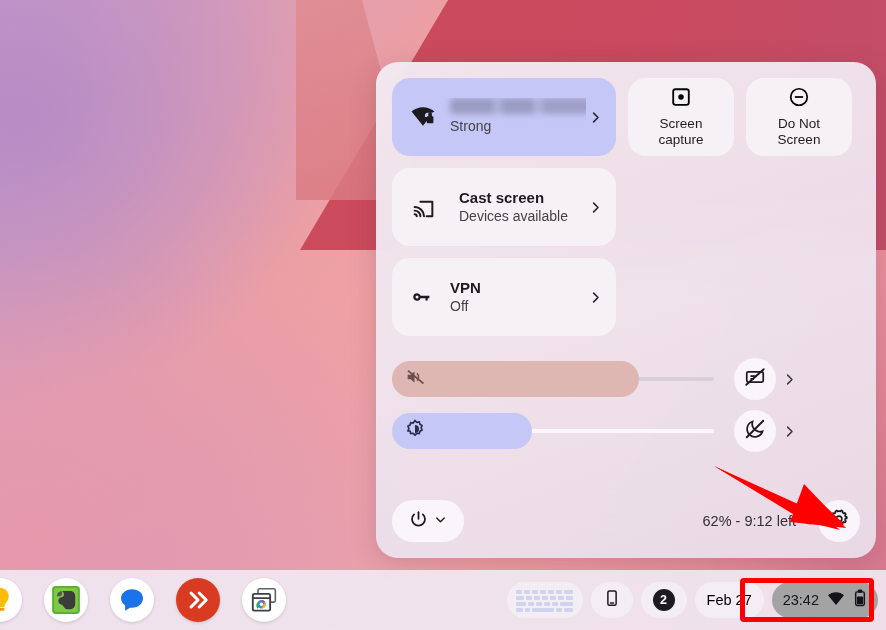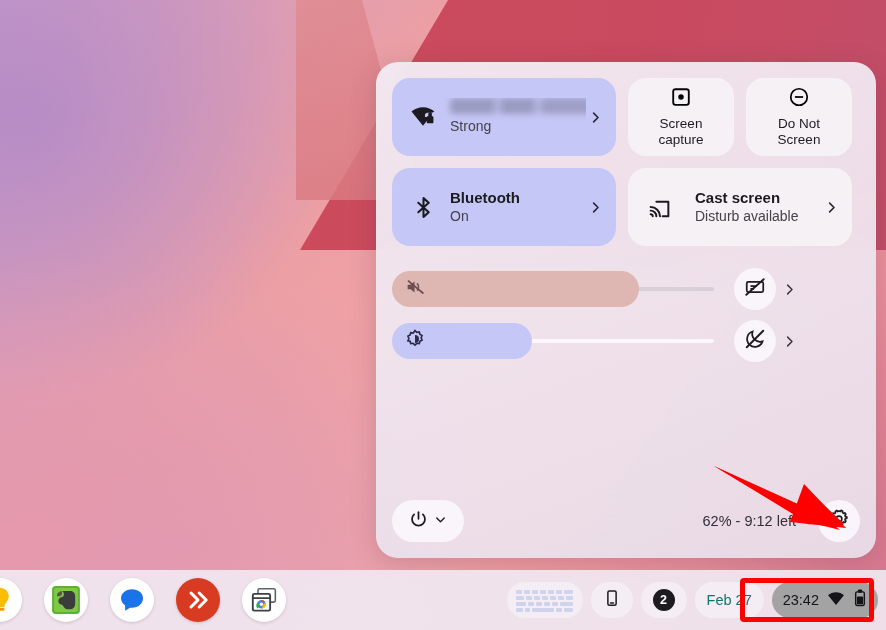--- a/index.html
+++ b/index.html
@@ -227,21 +227,21 @@
     position: absolute; right: 8px; top: 0; height: 60px;
     display: flex; align-items: center; gap: 8px;
   }
   .status-pod {
     height: 36px; border-radius: 18px;
     background: #f4eef4;
     display: flex; align-items: center; justify-content: center;
     padding: 0 12px;
     color: #1d1b20;
   }
-  .pod-date { font-size: 14.5px; color:#0f766e;text-align:right; }
+  .pod-date { font-size: 14.5px; color:#000000;text-align:right; }
   .pod-tray {
     background: #a3a3a3;
     gap: 8px;
     padding: 0 11px;
   }
   .pod-tray .time { font-size: 14.5px; color:#15131a; }
 
   #tray-highlight {
     position: absolute;
     left: 740px; top: 578px;
@@ -316,58 +316,60 @@
           </svg>
         </div>
         <div>
           <div class="lbl">Do Not</div>
           <div class="lbl">Screen</div>
         </div>
       </div>
     </div>
 
     <div class="row mb12">
-      <div class="tile tile-on tile-wide">
-        <div class="tile-icon">
-          <svg width="25" height="25" viewBox="0 0 24 24" fill="none" stroke="currentColor" stroke-width="2" stroke-linecap="round" stroke-linejoin="round">
-            <path d="M7 7.5l10 9L12 21V3l5 4.5-10 9"></path>
-          </svg>
-        </div>
-        <div class="tile-text">
-          <div class="tile-title">Bluetooth</div>
-          <div class="tile-sub">On</div>
-        </div>
-        <div class="tile-chev">
-          <svg width="15" height="15" viewBox="0 0 24 24" fill="none" stroke="currentColor" stroke-width="2.6" stroke-linecap="round" stroke-linejoin="round">
-              <polyline points="9 5 16 12 9 19"></polyline>
-            </svg>
-        </div>
-      </div>
 
       <div class="tile-cast">
         <div class="tile-icon">
           <svg width="25" height="25" viewBox="0 0 24 24" fill="none" stroke="currentColor" stroke-width="1.9" stroke-linecap="round" stroke-linejoin="round">
             <path d="M3.5 18.5a2 2 0 0 1 2 2"></path>
             <path d="M3.5 15a5.5 5.5 0 0 1 5.5 5.5"></path>
             <path d="M3.5 11.5a9 9 0 0 1 9 9"></path>
             <path d="M9 6.5h11.5v14H15"></path>
           </svg>
         </div>
         <div class="tile-text">
           <div class="tile-title">Cast screen</div>
-          <div class="tile-sub">Disturb available</div>
+          <div class="tile-sub">Devices available</div>
         </div>
         <div class="tile-chev">
           <svg width="15" height="15" viewBox="0 0 24 24" fill="none" stroke="currentColor" stroke-width="2.6" stroke-linecap="round" stroke-linejoin="round">
               <polyline points="9 5 16 12 9 19"></polyline>
             </svg>
         </div>
       </div>
     </div>
 
+    <div class="row">
+      <div class="tile tile-off tile-wide">
+        <div class="tile-icon">
+          <svg width="26" height="26" viewBox="0 0 24 24" fill="currentColor">
+            <path d="M6.5 8.5a3.5 3.5 0 1 0 3.33 4.6h4.42v2.1h2.1v-2.1h1.55v-2.2h-8.07A3.5 3.5 0 0 0 6.5 8.5zm0 2.1a1.4 1.4 0 1 1 0 2.8 1.4 1.4 0 0 1 0-2.8z"></path>
+          </svg>
+        </div>
+        <div class="tile-text">
+          <div class="tile-title">VPN</div>
+          <div class="tile-sub">Off</div>
+        </div>
+        <div class="tile-chev">
+          <svg width="15" height="15" viewBox="0 0 24 24" fill="none" stroke="currentColor" stroke-width="2.6" stroke-linecap="round" stroke-linejoin="round">
+              <polyline points="9 5 16 12 9 19"></polyline>
+            </svg>
+        </div>
+      </div>
+    </div>
 
     <div class="slider-row" style="margin-top:20px">
       <div class="slider-track">
         <div class="slider-rail rail-vol"></div>
         <div class="slider-fill fill-vol">
           <span>
             <svg width="22" height="22" viewBox="0 0 24 24" fill="currentColor">
               <path d="M4 9.5v5h3.2L11.5 18V6L7.2 9.5H4z"></path>
               <path d="M14 8.3l6.2 6.2M20.2 8.3L14 14.5" stroke="currentColor" stroke-width="1.9" stroke-linecap="round" fill="none" opacity="0"></path>
               <path d="M14.2 7.6l-1.1 1.1 7 7 1.1-1.1z" opacity="0"></path>

